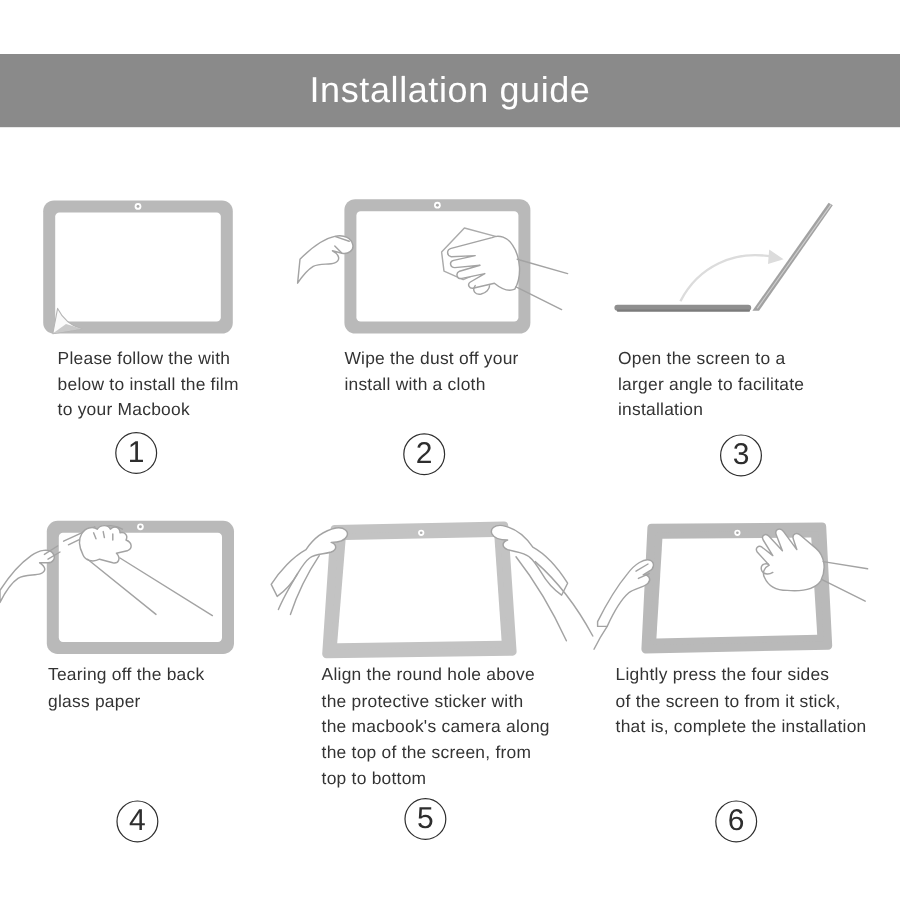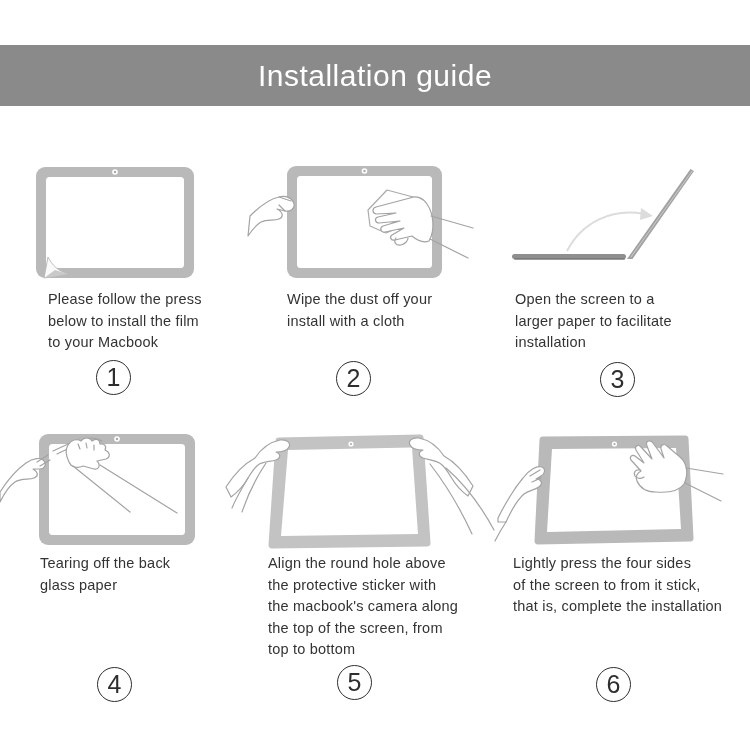--- a/index.html
+++ b/index.html
@@ -41,21 +41,21 @@
         <rect x="36" y="17" width="158" height="111" rx="9" fill="#b9b9b9"></rect>
         <rect x="46" y="27" width="138" height="91" rx="3.5" fill="#ffffff"></rect>
         <circle cx="115" cy="22" r="2.8" fill="#ffffff"></circle>
         <circle cx="115" cy="22" r="1.2" fill="#a9a9a9"></circle>
       </g>
       <g>
         <path d="M48,107 C52,115 58,121 68,124 L44,128 Z" fill="#fafafa" stroke="#b5b5b5" stroke-width="0.9" stroke-linejoin="round"></path>
         <polygon points="44,128 68,124 55,120" fill="#c9c9c9"></polygon>
       </g>
     </svg>
-    <div class="caption">Please follow the press
+    <div class="caption">Please follow the with
 below to install the film
 to your Macbook</div>
     <div class="num">
         <span>1</span>
       </div>
   </section>
 
   <section class="step s2 r1">
     <svg class="illus" viewBox="0 0 250 150">
       <g>
@@ -96,21 +96,21 @@
       <g>
         <polygon points="127,109 132.5,109 194,21 190.5,19" fill="#a2a2a2"></polygon>
         <line x1="131" y1="107" x2="192.5" y2="20.5" stroke="#cfcfcf" stroke-width="0.9"></line>
       </g>
       <g>
         <path d="M67,101 C82,72 112,58 144,64" fill="none" stroke="#dcdcdc" stroke-width="2"></path>
         <polygon points="141,58 153,66 140,70" fill="#dcdcdc"></polygon>
       </g>
     </svg>
     <div class="caption">Open the screen to a
-larger paper to facilitate
+larger angle to facilitate
 installation</div>
     <div class="num">
         <span>3</span>
       </div>
   </section>
 
   <section class="step s4 r2">
     <svg class="illus" viewBox="0 0 250 150">
       <g>
         <rect x="39" y="14" width="156" height="111" rx="9" fill="#b9b9b9"></rect>

